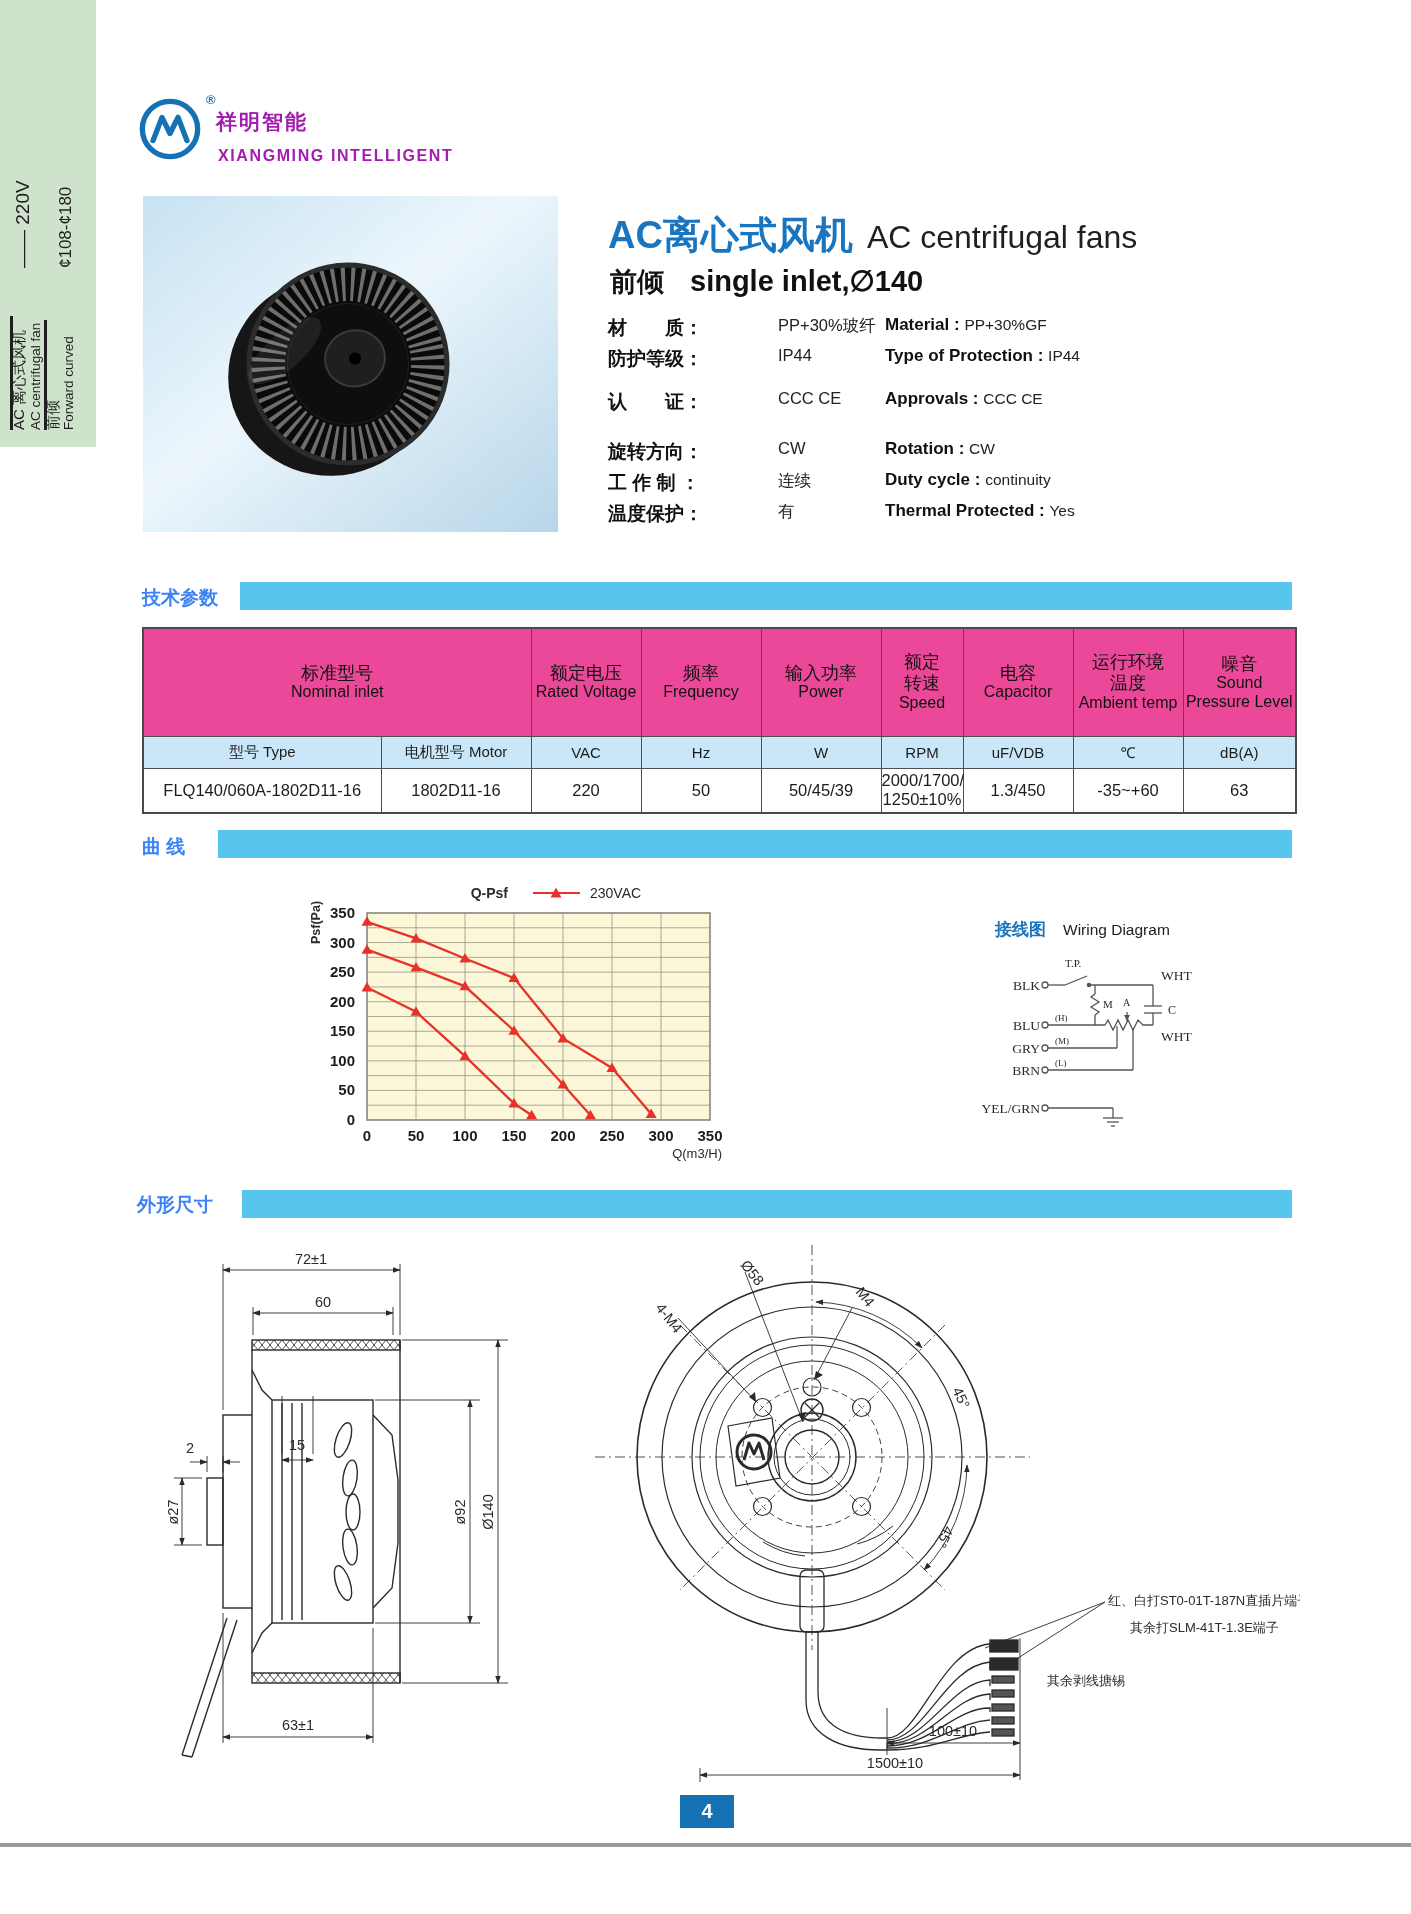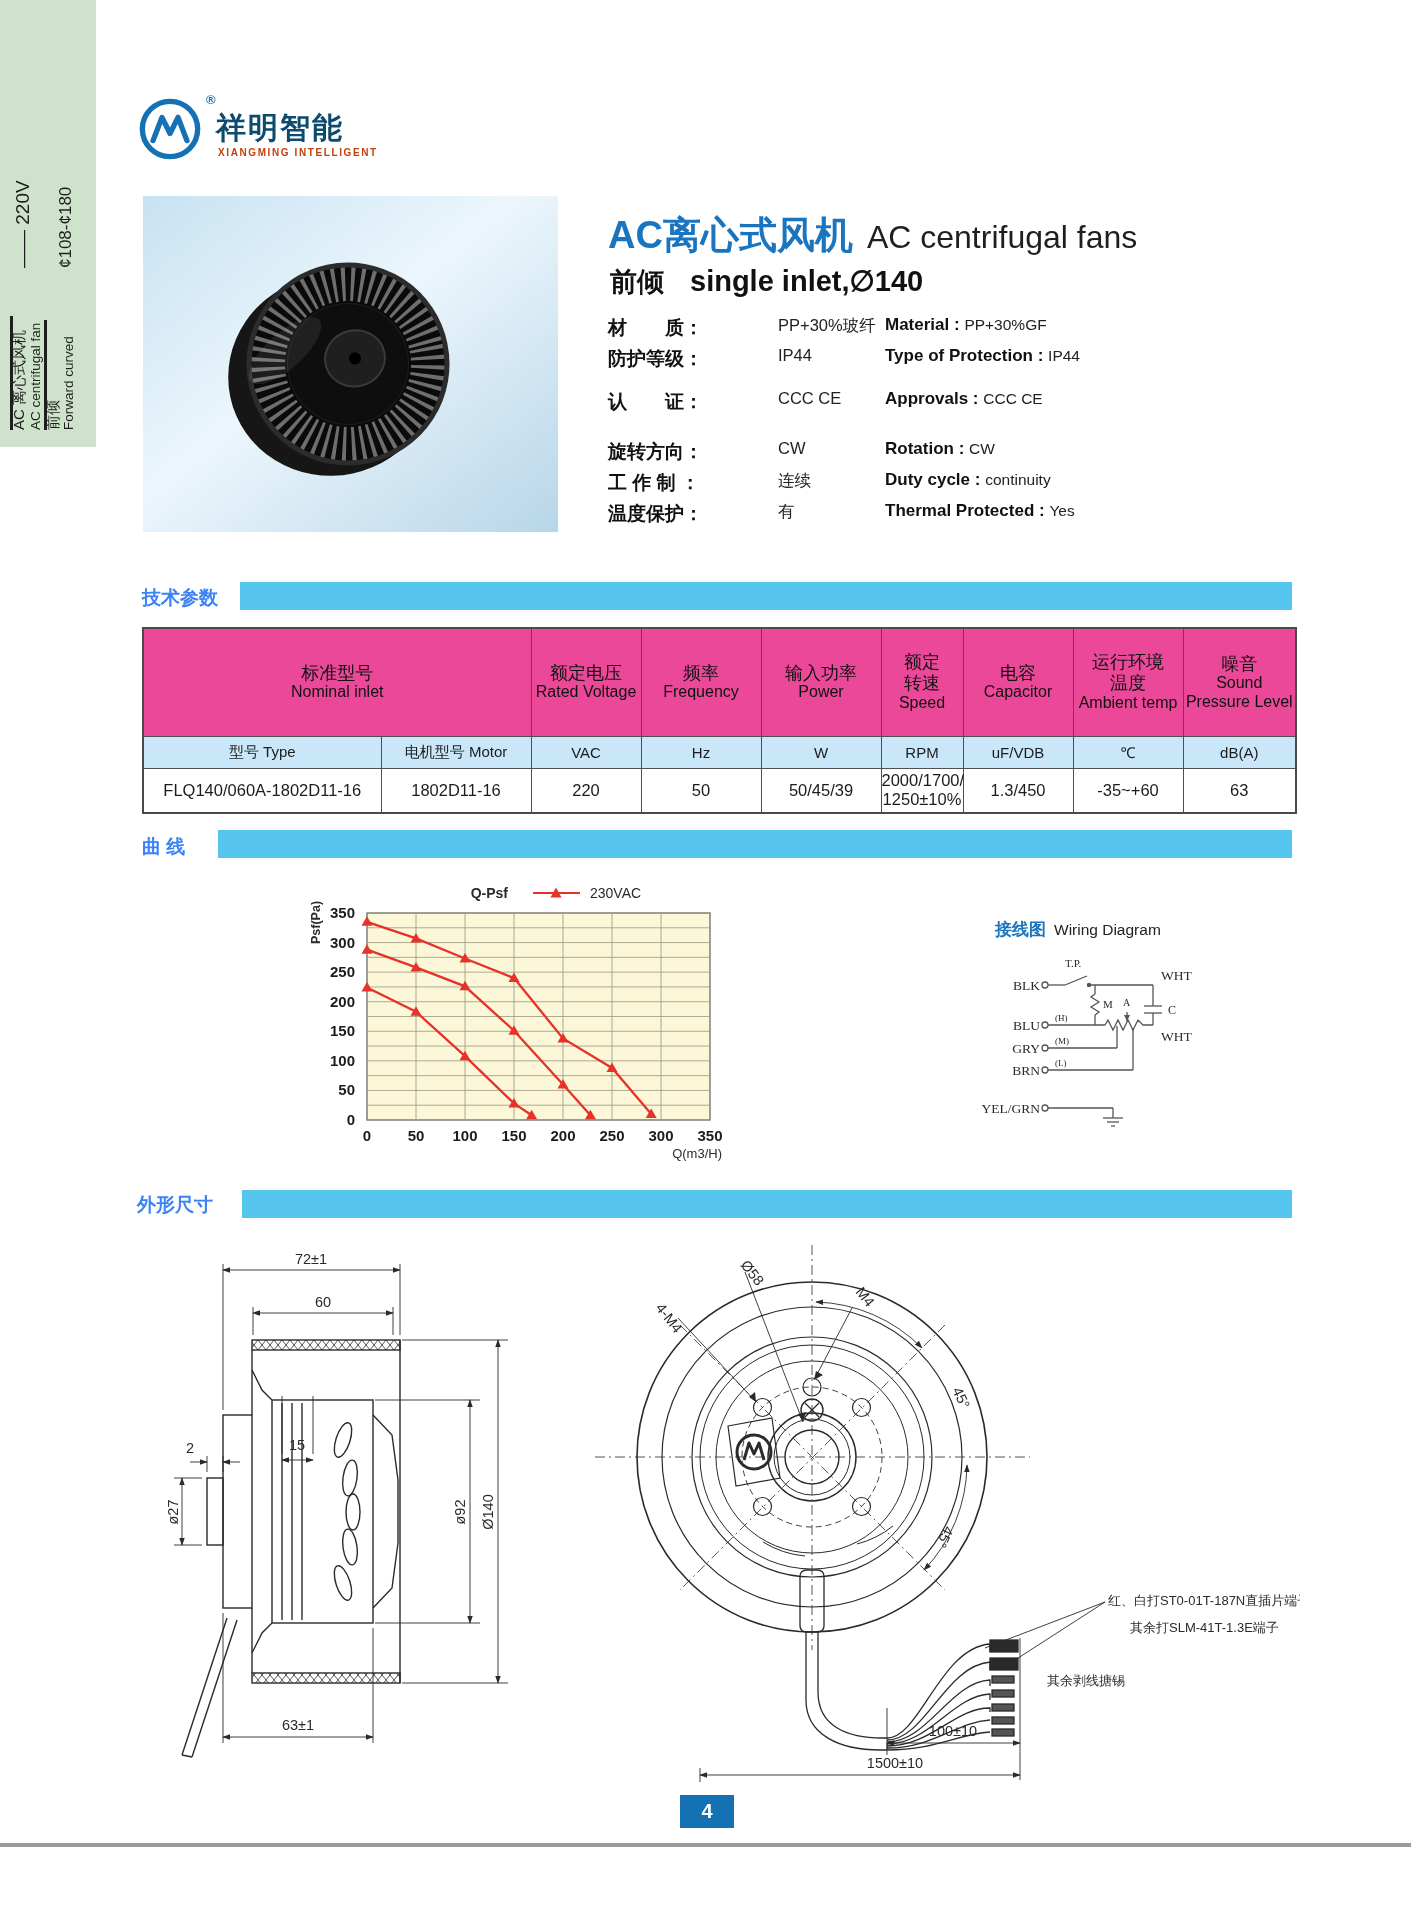--- a/index.html
+++ b/index.html
@@ -4,22 +4,22 @@
 <style>
   html,body{margin:0;padding:0;background:#ffffff;}
   .page{position:relative;width:1411px;height:1914px;background:#fff;overflow:hidden;
         font-family:"Liberation Sans",sans-serif;color:#1c1c1c;}
   .abs{position:absolute;}
   
   .sidebar{left:0;top:0;width:96px;height:447px;background:#cfe2cb;}
   .vrot{position:absolute;white-space:nowrap;transform:rotate(-90deg);transform-origin:left top;color:#1f1f1f;}
   .vbar{position:absolute;width:3px;background:#1f1f1f;}
   
-  .logo-zh{font-size:30px;font-weight:bold;color:#0c4a6e;letter-spacing:2px;}
-  .logo-en{font-size:10px;font-weight:bold;color:#c2410c;letter-spacing:1.6px;}
+  .logo-zh{font-size:21px;font-weight:bold;color:#a21caf;letter-spacing:2px;}
+  .logo-en{font-size:16px;font-weight:bold;color:#a21caf;letter-spacing:1.6px;}
   .logo-reg{font-size:13px;color:#1371b4;font-weight:bold;}
   
   .title-zh{font-size:38px;font-weight:bold;color:#1a75c0;}
   .title-en{font-size:32px;font-weight:500;color:#1f1f1f;margin-left:14px;}
   .sub-zh{font-size:27px;font-weight:bold;color:#111;}
   .sub-en{font-size:29px;font-weight:bold;color:#111;margin-left:26px;}
   .titleline{display:flex;align-items:baseline;}
   
   .spec-row{position:absolute;left:608px;width:700px;height:26px;}
   .spec-zh-label{position:absolute;left:0;font-size:19px;font-weight:bold;color:#111;}
@@ -34,21 +34,21 @@
   table.tech{border-collapse:collapse;table-layout:fixed;width:1153px;}
   table.tech td,table.tech th{border:1px solid #4f4f4f;font-weight:normal;text-align:center;vertical-align:middle;padding:0;}
   .th-top{height:108px;background:#ec4899;}
   .th-top .cellflex{display:flex;flex-direction:column;justify-content:space-around;height:100%;padding:8px 2px;}
   .th-zh{font-size:18px;color:#111;line-height:1.15;}
   .th-en{font-size:16px;color:#111;line-height:1.15;}
   .unit-row td{height:31px;background:#c9e7f8;font-size:15px;}
   .data-row td{height:43px;background:#fff;font-size:16.5px;}
   .rpm-small{font-size:12.5px;line-height:1.15;}
   
-  .wiring-title{display:flex;align-items:baseline;gap:8px;}
+  .wiring-title{display:flex;align-items:baseline;gap:17px;}
   .wiring-title .zh{font-size:17px;font-weight:bold;color:#1a75c0;}
   .wiring-title .en{font-size:15.5px;color:#222;}
   
   .pagenum{position:absolute;left:680px;top:1795px;width:54px;height:33px;background:#1371b4;color:#fff;
            font-size:20px;font-weight:bold;display:flex;align-items:center;justify-content:center;}
   .footline{position:absolute;left:0;top:1843px;width:1411px;height:4px;background:#9a9a9a;}
   
   svg text{font-family:"Liberation Sans",sans-serif;fill:#2a2a2a;}
   svg text.serif{font-family:"Liberation Serif",serif;}
   .tick{font-size:15px;font-weight:bold;fill:#1c1c1c;}

